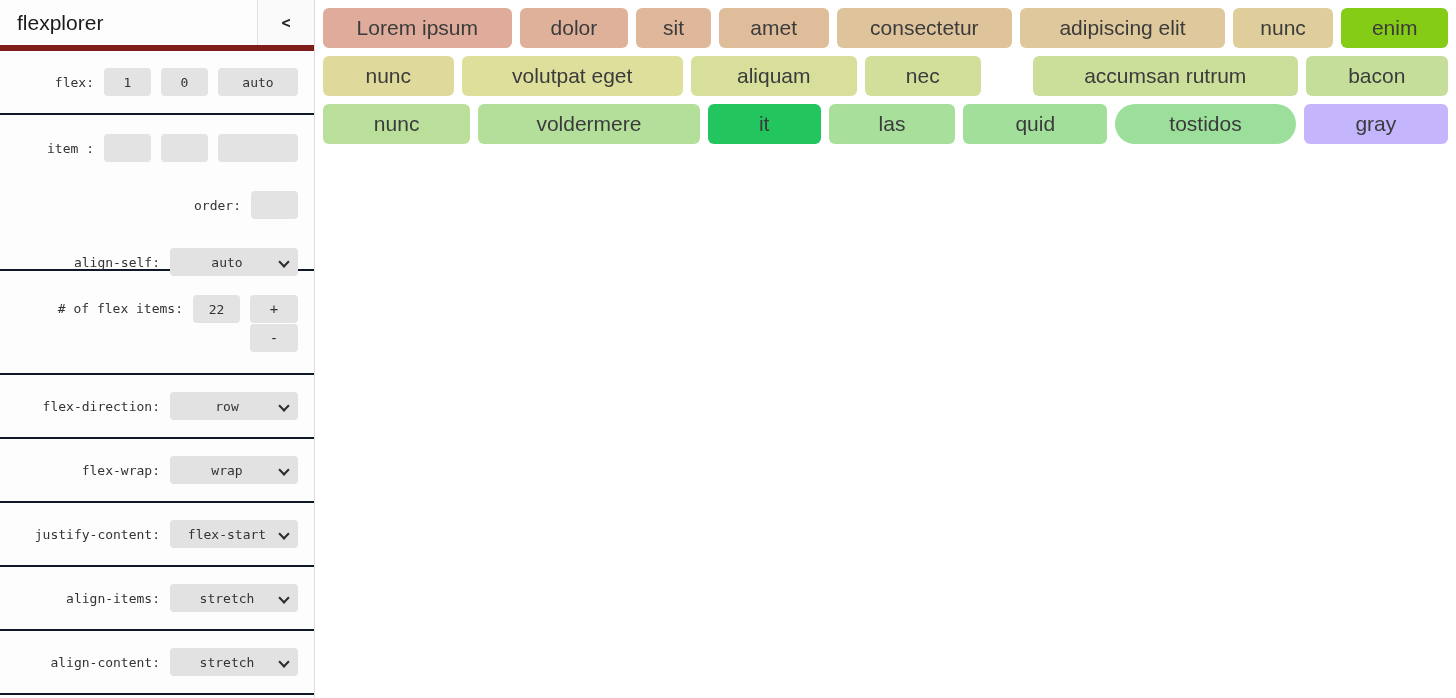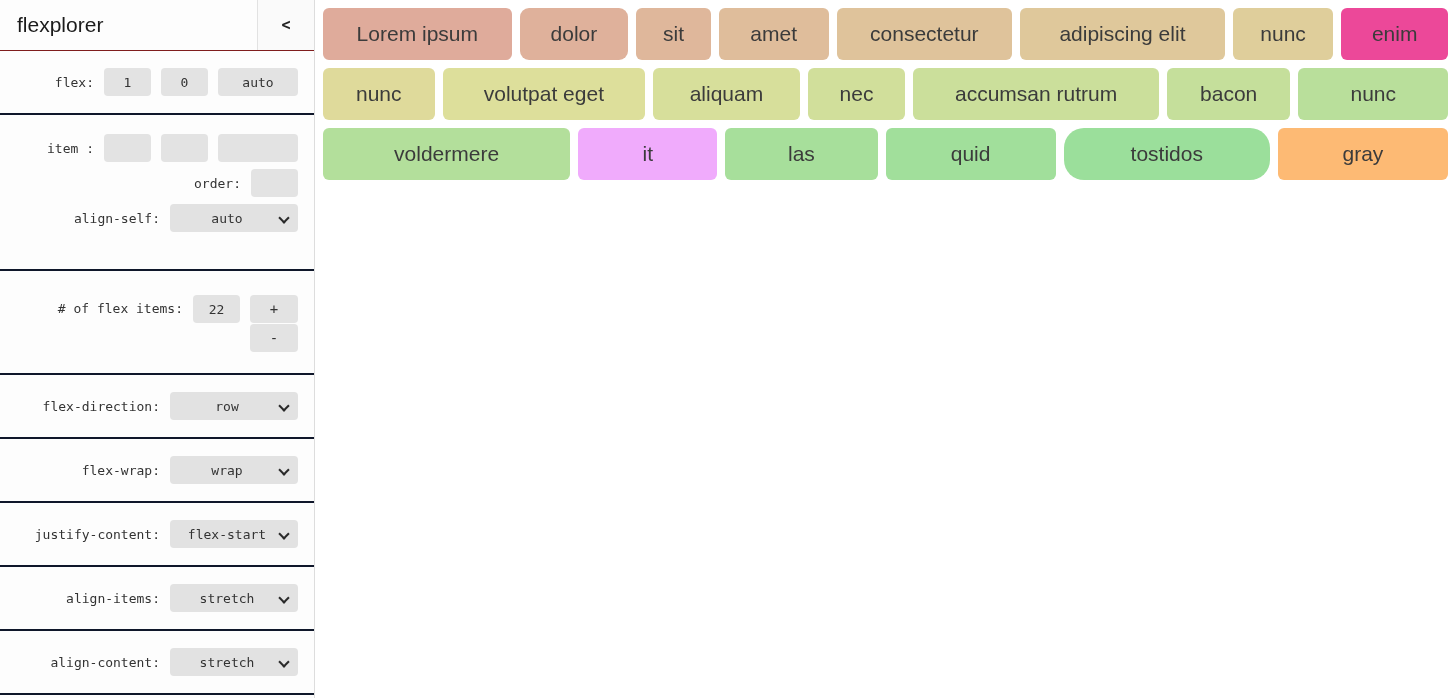--- a/index.html
+++ b/index.html
@@ -7,21 +7,21 @@
   body { font-family: "Liberation Sans", sans-serif; }
 
   .app { display: flex; width: 1456px; height: 698px; }
 
   
   .sidebar {
     width: 315px; min-width: 315px; height: 698px;
     border-right: 1px solid #ddd; background: #fdfdfd;
   }
   .sidebar-header {
-    display: flex; height: 51px; border-bottom: 1px solid #7f1d1d; align-items: stretch;
+    display: flex; height: 51px; border-bottom: 6px solid #7f1d1d; align-items: stretch;
   }
   .app-title {
     flex: 1; display: flex; align-items: center; padding-left: 17px;
     font-size: 21px; color: #1b1b1b; font-family: "Liberation Sans", sans-serif;
   }
   .collapse-btn {
     width: 57px; border: none; border-left: 1px solid #e2e2e2; background: #fafafa;
     font-family: "DejaVu Sans Mono", monospace; font-size: 15px; font-weight: bold;
     color: #222; cursor: pointer;
   }
@@ -56,21 +56,21 @@
   }
   .chev::before {
     content: ""; position: absolute; left: 0; top: 0; width: 6px; height: 6px;
     border-right: 2px solid #2a2a2a; border-bottom: 2px solid #2a2a2a;
     transform: rotate(45deg);
   }
 
   .sec-flex { height: 64px; display: flex; align-items: center; }
   .sec-flex .ctl-row { width: 100%; }
 
-  .sec-item { height: 156px; padding-top: 19px; display: flex; flex-direction: column; gap: 7px; }
+  .sec-item { height: 156px; padding-top: 19px; display: flex; flex-direction: column; gap: 29px; }
 
   .sec-count { height: 104px; padding-top: 24px; }
   .count-row { display: flex; justify-content: flex-end; align-items: flex-start; gap: 10px; padding-right: 16px; }
   .count-row .lbl { line-height: 28px; }
   .pm-col { display: flex; flex-direction: column; gap: 1px; }
   .pm-btn {
     width: 48px; height: 28px; border: none; border-radius: 4px; background: #e3e3e3;
     font-family: "DejaVu Sans Mono", monospace; font-size: 14px; color: #333; cursor: pointer;
   }
 
@@ -78,21 +78,21 @@
   .sec-select .ctl-row { width: 100%; }
 
   
   .main { flex: 1; height: 698px; background: #fff; overflow: hidden; }
   .flex-container {
     display: flex; flex-direction: row; flex-wrap: wrap;
     justify-content: flex-start; align-items: flex-start; align-content: flex-start;
     padding: 4px; width: 100%;
   }
   .flex-item {
-    flex: 1 0 auto; height: 52px; margin: 4px; border-radius: 6px;
+    flex: 1 0 auto; height: 40px; margin: 4px; border-radius: 6px;
     display: flex; align-items: center; justify-content: center;
     font-size: 21px; color: #3b3b3b; font-family: "Liberation Sans", sans-serif;
     cursor: pointer; white-space: nowrap;
   }
 </style>
 </head>
 <body>
 
 <div class="app">
 
@@ -191,36 +191,36 @@
           <span class="chev"></span>
         </div>
       </div>
     </section>
 
   </aside>
 
   <main class="main">
     <div class="flex-container" id="flex-container">
         <div class="flex-item" style="background: rgb(223, 171, 155); width: 187px;">Lorem ipsum</div>
-        <div class="flex-item" style="background: rgb(223, 177, 155); width: 107px; border-radius: 9px;">dolor</div>
+        <div class="flex-item" style="background: rgb(223, 177, 155); width: 107px;">dolor</div>
         <div class="flex-item" style="background: rgb(223, 183, 155); width: 73px;">sit</div>
         <div class="flex-item" style="background: rgb(223, 189, 155); width: 108px;">amet</div>
         <div class="flex-item" style="background: rgb(223, 195, 155); width: 174px;">consectetur</div>
         <div class="flex-item" style="background: rgb(223, 200, 155); width: 203px;">adipiscing elit</div>
         <div class="flex-item" style="background: rgb(223, 206, 155); width: 99px;">nunc</div>
-        <div class="flex-item" style="background: #ec4899; width: 105px;">enim</div>
+        <div class="flex-item" style="background: #84cc16; width: 105px;">enim</div>
         <div class="flex-item" style="background: rgb(223, 218, 155); width: 108px;">nunc</div>
         <div class="flex-item" style="background: rgb(221, 223, 155); width: 199px;">volutpat eget</div>
         <div class="flex-item" style="background: rgb(215, 223, 155); width: 143px;">aliquam</div>
         <div class="flex-item" style="background: rgb(209, 223, 155); width: 94px;">nec</div>
-        <div class="flex-item" style="background: rgb(203, 223, 155); width: 242px;">accumsan rutrum</div>
+        <div class="flex-item" style="background: rgb(203, 223, 155); width: 242px; margin-left: 48px;">accumsan rutrum</div>
         <div class="flex-item" style="background: rgb(197, 223, 155); width: 120px;">bacon</div>
         <div class="flex-item" style="background: rgb(185, 223, 155); width: 146px;">nunc</div>
         <div class="flex-item" style="background: rgb(179, 223, 155); width: 220px;">voldermere</div>
-        <div class="flex-item" style="background: #f0abfc; width: 112px;">it</div>
+        <div class="flex-item" style="background: #22c55e; width: 112px;">it</div>
         <div class="flex-item" style="background: rgb(167, 223, 155); width: 125px;">las</div>
         <div class="flex-item" style="background: rgb(161, 223, 155); width: 143px;">quid</div>
         <div class="flex-item" style="background: rgb(155, 223, 155); width: 179px; border-radius: 20px;">tostidos</div>
-        <div class="flex-item" style="background: #fdba74; width: 143px; text-align: center;">gray</div>
+        <div class="flex-item" style="background: #c4b5fd; width: 143px; text-align: center;">gray</div>
       </div>
   </main>
 
 </div>
 
 </body></html>

